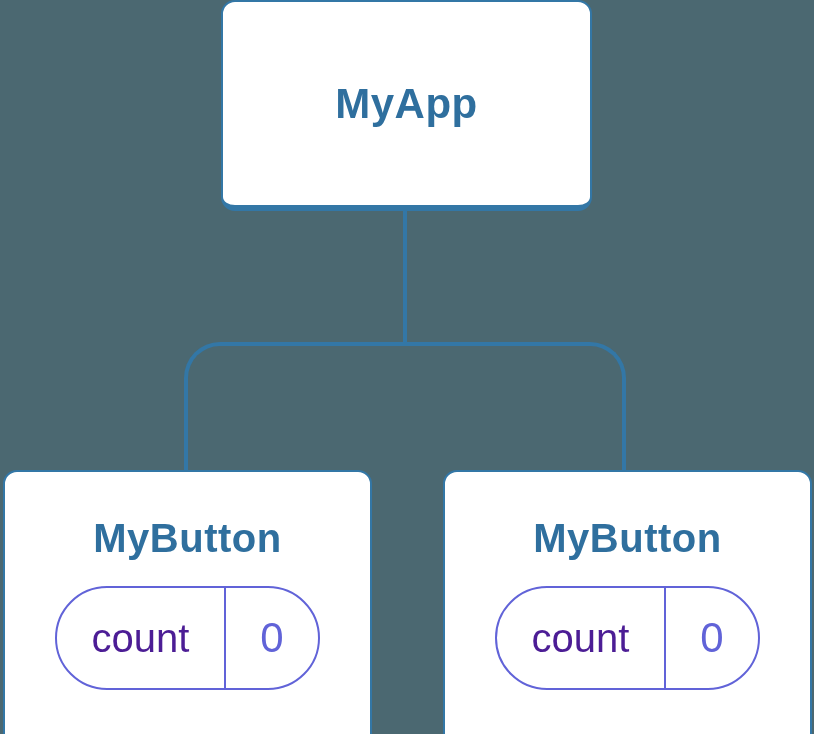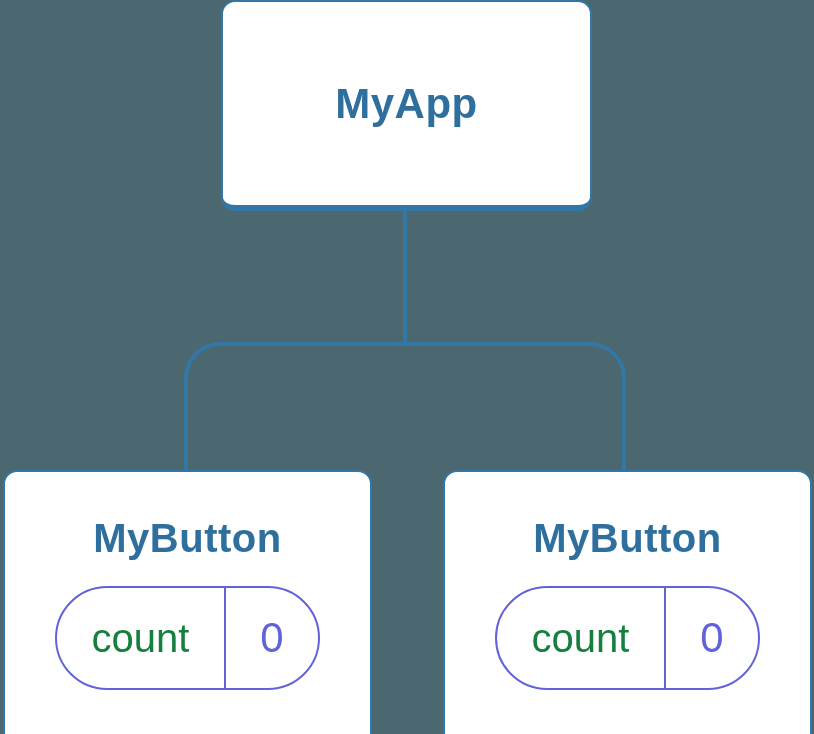--- a/index.html
+++ b/index.html
@@ -71,21 +71,21 @@
     border: 2px solid #6163D8;
     border-radius: 52px;
     background: #FFFFFF;
     display: flex;
     align-items: stretch;
     overflow: hidden;
   }
   .pill-name {
     flex: 1 1 auto;
     display: flex; align-items: center; justify-content: center;
-    color: #15803d;
+    color: #4c1d95;
     font-size: 40px;
     font-weight: 400;
   }
   .pill-divider {
     width: 2px;
     background: #6163D8;
   }
   .pill-value {
     width: 92px;
     display: flex; align-items: center; justify-content: center;

